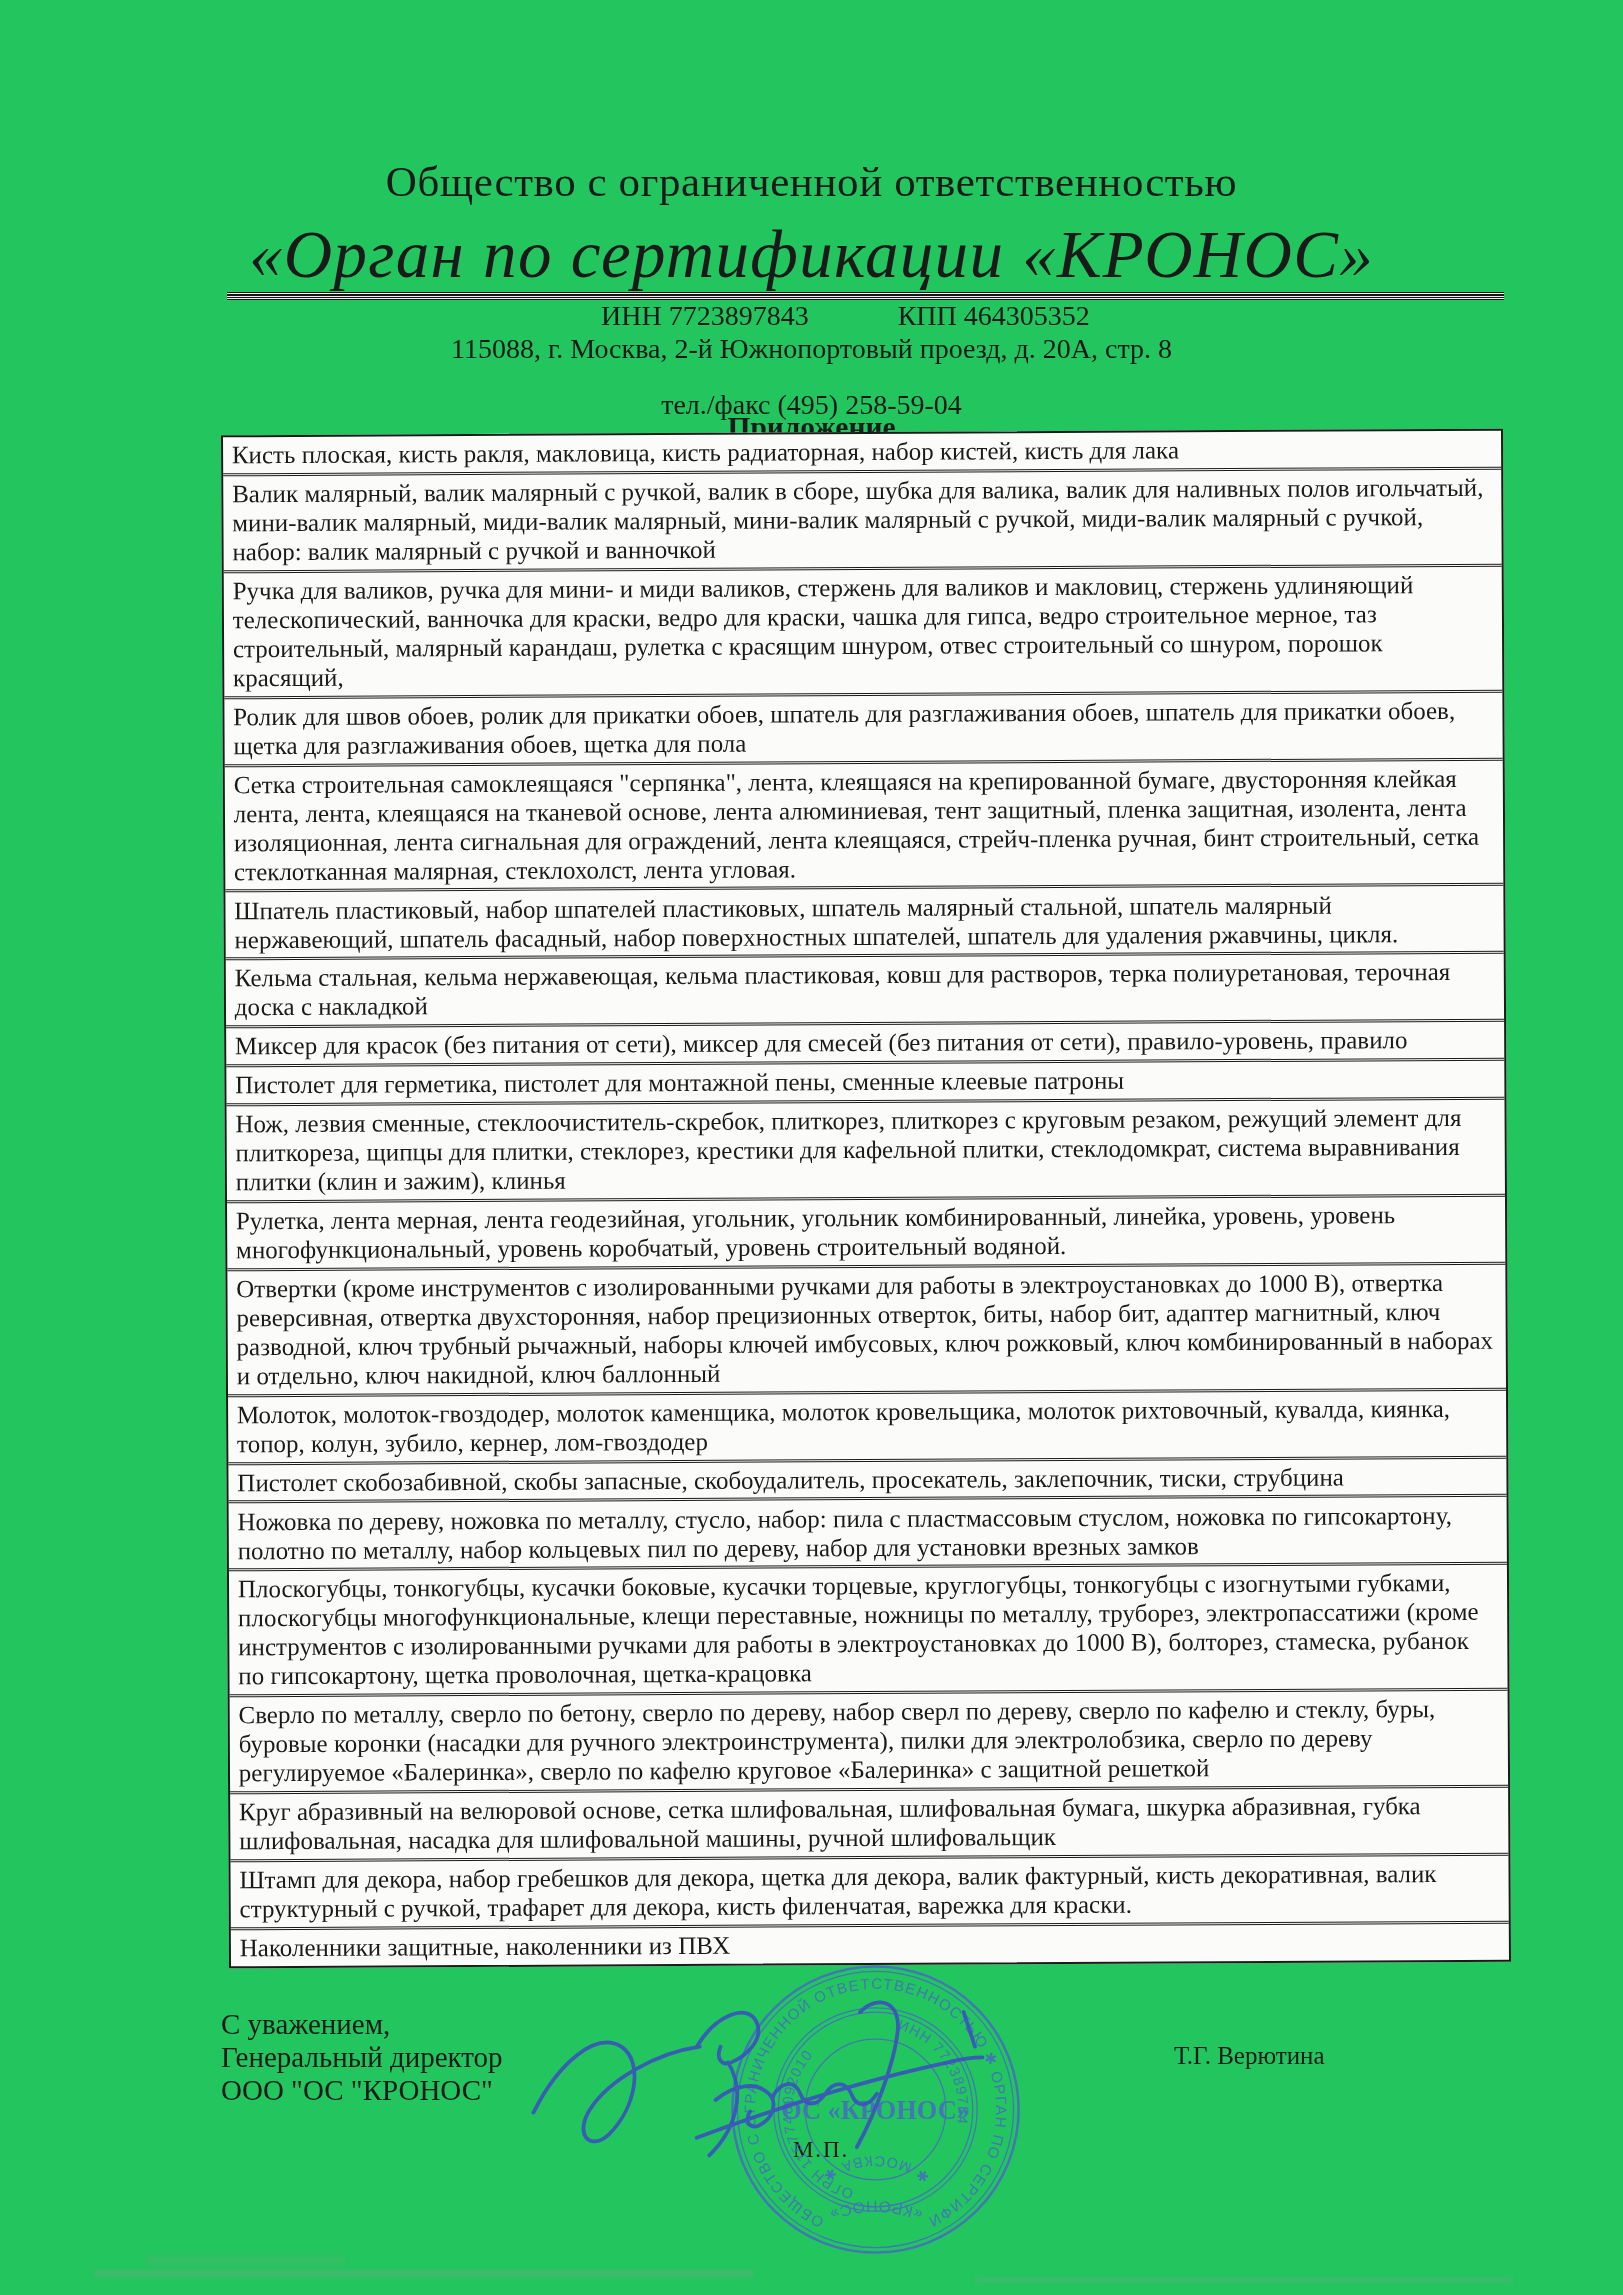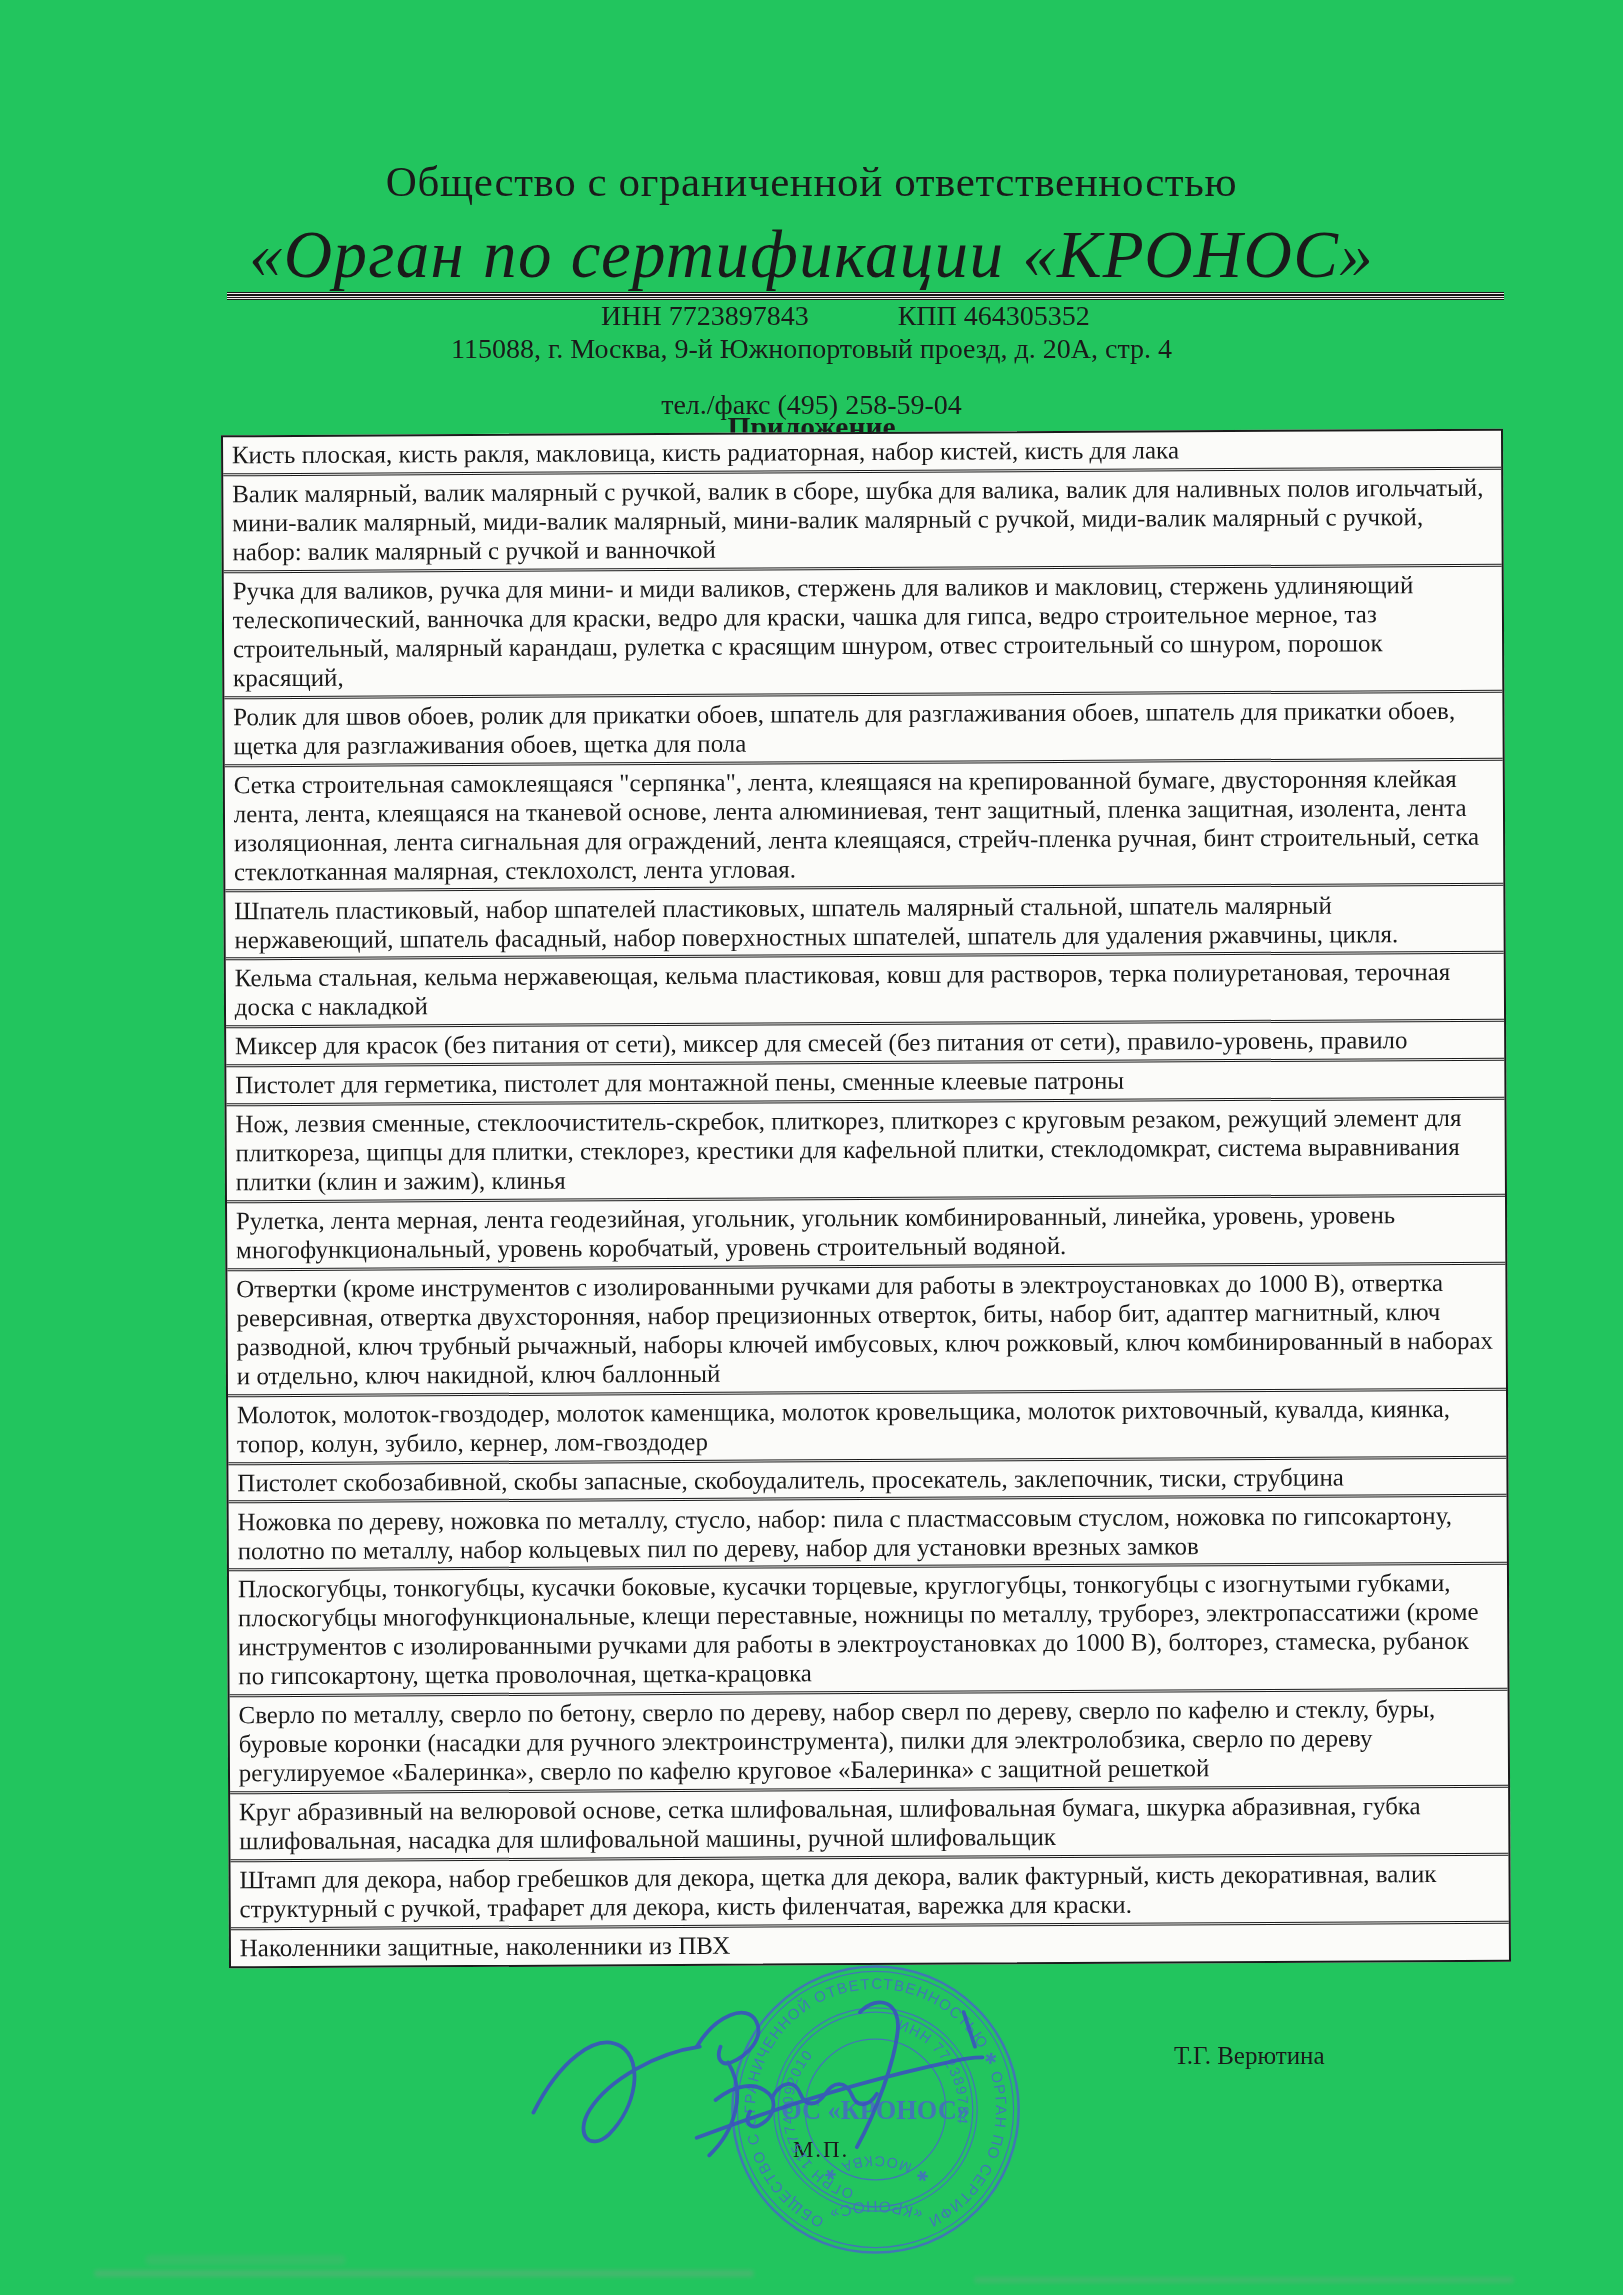--- a/index.html
+++ b/index.html
@@ -60,21 +60,21 @@
 
   <div class="abs center title1">Общество с ограниченной ответственностью</div>
   <div class="abs center title2">«Орган по сертификации «КРОНОС»</div>
 
   <div class="abs rule"></div>
 
   <div class="abs ids-row">
     <span>ИНН 7723897843</span>
     <span>КПП 464305352</span>
   </div>
-  <div class="abs center addr">115088, г. Москва, 9-й Южнопортовый проезд, д. 20А, стр. 4</div>
+  <div class="abs center addr">115088, г. Москва, 2-й Южнопортовый проезд, д. 20А, стр. 8</div>
   <div class="abs center phone">тел./факс (495) 258-59-04</div>
   <div class="abs center appendix">Приложение</div>
 
   <div class="abs doc-table">
     <div class="doc-row">Кисть плоская, кисть ракля, макловица, кисть радиаторная, набор кистей, кисть для лака</div>
     <div class="doc-row">Валик малярный, валик малярный с ручкой, валик в сборе, шубка для валика, валик для наливных полов игольчатый, мини-валик малярный, миди-валик малярный, мини-валик малярный с ручкой, миди-валик малярный с ручкой, набор: валик малярный с ручкой и ванночкой</div>
     <div class="doc-row">Ручка для валиков, ручка для мини- и миди валиков, стержень для валиков и макловиц, стержень удлиняющий телескопический, ванночка для краски, ведро для краски, чашка для гипса, ведро строительное мерное, таз строительный, малярный карандаш, рулетка с красящим шнуром, отвес строительный со шнуром, порошок красящий,</div>
     <div class="doc-row">Ролик для швов обоев, ролик для прикатки обоев, шпатель для разглаживания обоев, шпатель для прикатки обоев, щетка для разглаживания обоев, щетка для пола</div>
     <div class="doc-row">Сетка строительная самоклеящаяся "серпянка", лента, клеящаяся на крепированной бумаге, двусторонняя клейкая лента, лента, клеящаяся на тканевой основе, лента алюминиевая, тент защитный, пленка защитная, изолента, лента изоляционная, лента сигнальная для ограждений, лента клеящаяся, стрейч-пленка ручная, бинт строительный, сетка стеклотканная малярная, стеклохолст, лента угловая.</div>
     <div class="doc-row">Шпатель пластиковый, набор шпателей пластиковых, шпатель малярный стальной, шпатель малярный нержавеющий, шпатель фасадный, набор поверхностных шпателей, шпатель для удаления ржавчины, цикля.</div>
@@ -87,20 +87,25 @@
     <div class="doc-row">Молоток, молоток-гвоздодер, молоток каменщика, молоток кровельщика, молоток рихтовочный, кувалда, киянка, топор, колун, зубило, кернер, лом-гвоздодер</div>
     <div class="doc-row">Пистолет скобозабивной, скобы запасные, скобоудалитель, просекатель, заклепочник, тиски, струбцина</div>
     <div class="doc-row">Ножовка по дереву, ножовка по металлу, стусло, набор: пила с пластмассовым стуслом, ножовка по гипсокартону, полотно по металлу, набор кольцевых пил по дереву, набор для установки врезных замков</div>
     <div class="doc-row">Плоскогубцы, тонкогубцы, кусачки боковые, кусачки торцевые, круглогубцы, тонкогубцы с изогнутыми губками, плоскогубцы многофункциональные, клещи переставные, ножницы по металлу, труборез, электропассатижи (кроме инструментов с изолированными ручками для работы в электроустановках до 1000 В), болторез, стамеска, рубанок по гипсокартону, щетка проволочная, щетка-крацовка</div>
     <div class="doc-row">Сверло по металлу, сверло по бетону, сверло по дереву, набор сверл по дереву, сверло по кафелю и стеклу, буры, буровые коронки (насадки для ручного электроинструмента), пилки для электролобзика, сверло по дереву регулируемое «Балеринка», сверло по кафелю круговое «Балеринка» с защитной решеткой</div>
     <div class="doc-row">Круг абразивный на велюровой основе, сетка шлифовальная, шлифовальная бумага, шкурка абразивная, губка шлифовальная, насадка для шлифовальной машины, ручной шлифовальщик</div>
     <div class="doc-row">Штамп для декора, набор гребешков для декора, щетка для декора, валик фактурный, кисть декоративная, валик структурный с ручкой, трафарет для декора, кисть филенчатая, варежка для краски.</div>
     <div class="doc-row">Наколенники защитные, наколенники из ПВХ</div>
   </div>
 
+  <div class="abs closing-block">
+    <div>С уважением,</div>
+    <div>Генеральный директор</div>
+    <div>ООО "ОС "КРОНОС"</div>
+  </div>
 
   <div class="abs signer-name">Т.Г. Верютина</div>
   <div class="abs mp">М.П.</div>
 
   <svg class="abs stamp" width="295" height="295" viewBox="0 0 470 470">
     <defs>
       <path id="outerArc" d="M 154,409 A 192 192 0 1 1 316,409"></path>
       <path id="outerBot" d="M 335,408 A 200 200 0 0 0 135,408"></path>
       <path id="innLeft" d="M 201,363 A 132 132 0 0 1 169,121"></path>
       <path id="innRight" d="M 269,107 A 132 132 0 0 1 365,258"></path>

